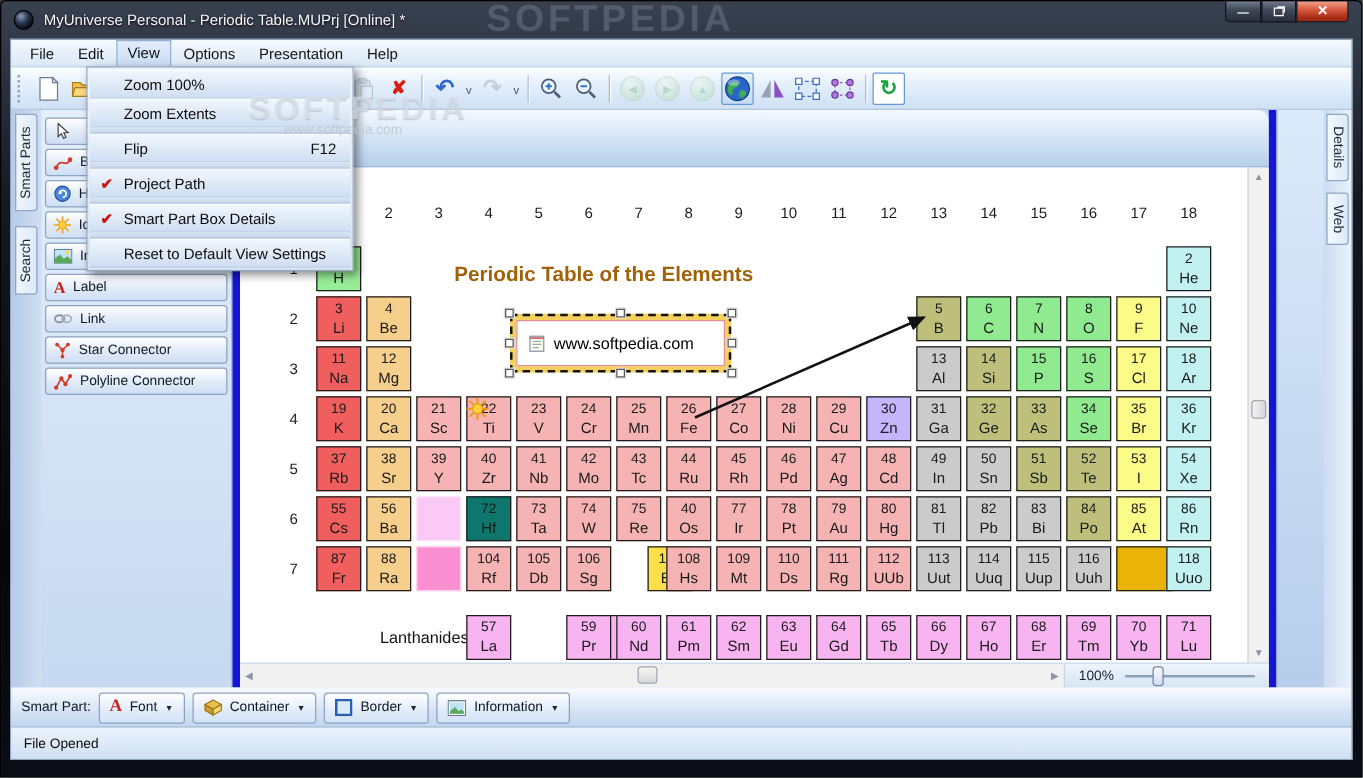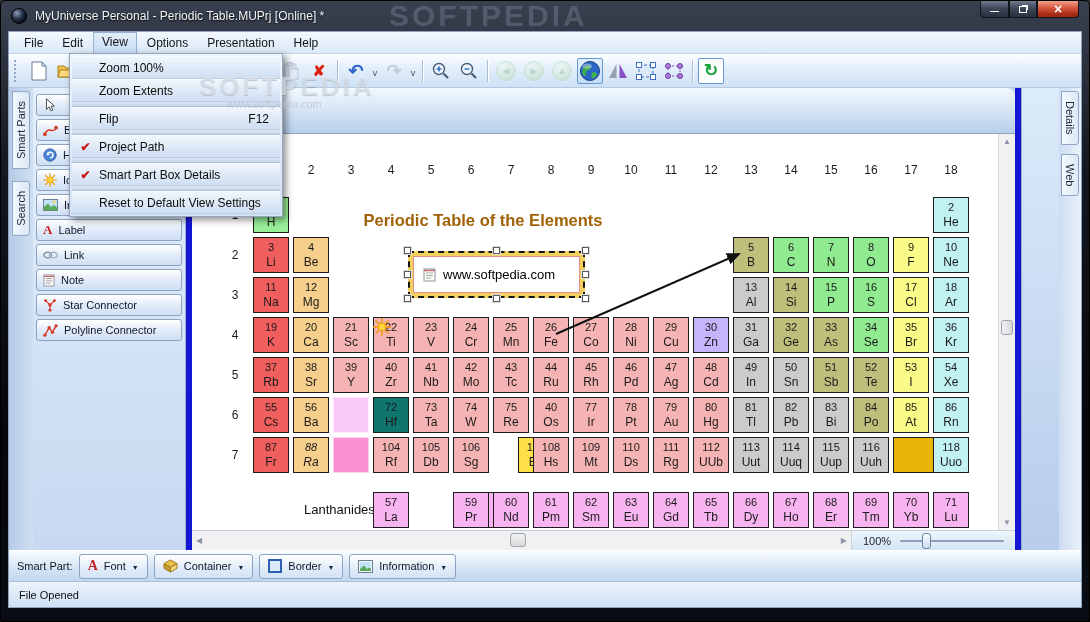--- a/index.html
+++ b/index.html
@@ -312,32 +312,20 @@
             <span style="display: flex;">
               <svg width="15" height="10" viewBox="0 0 16 10">
                 <ellipse cx="5" cy="5" rx="4" ry="3" fill="none" stroke="#8a93a5" stroke-width="1.6"></ellipse>
                 <ellipse cx="11" cy="5" rx="4" ry="3" fill="none" stroke="#aab4c4" stroke-width="1.6"></ellipse>
               </svg>
             </span>
             <span>Link</span>
           </div>
           <div class="sbtn">
             <span style="display: flex;">
-              <svg width="12" height="14" viewBox="0 0 13 15">
-                <rect x="1" y="2" width="11" height="12" fill="#fdfdf2" stroke="#8a93a5"></rect>
-                <line x1="3" y1="6" x2="10" y2="6" stroke="#99a" stroke-width="1"></line>
-                <line x1="3" y1="8.5" x2="10" y2="8.5" stroke="#99a" stroke-width="1"></line>
-                <line x1="3" y1="11" x2="8" y2="11" stroke="#99a" stroke-width="1"></line>
-                <line x1="1" y1="3.5" x2="12" y2="3.5" stroke="#c66" stroke-width="1.4"></line>
-              </svg>
-            </span>
-            <span>Note</span>
-          </div>
-          <div class="sbtn">
-            <span style="display: flex;">
               <svg width="14" height="14" viewBox="0 0 16 16">
                 <g stroke="#d43a2a" stroke-width="1.3">
                   <line x1="8" y1="8" x2="3" y2="3"></line>
                   <line x1="8" y1="8" x2="13" y2="3"></line>
                   <line x1="8" y1="8" x2="8" y2="14"></line>
                 </g>
                 <circle cx="8" cy="8" r="2" fill="#d43a2a"></circle>
                 <circle cx="3" cy="3" r="1.7" fill="#d43a2a"></circle>
                 <circle cx="13" cy="3" r="1.7" fill="#d43a2a"></circle>
                 <circle cx="8" cy="14" r="1.7" fill="#d43a2a"></circle>
@@ -672,21 +660,21 @@
                   <div class="sym">At</div>
                 </div>
                 <div class="pt-cell" style="left: 741px; top: 263px; background: rgb(194, 241, 241);">
                   <div>86</div>
                   <div class="sym">Rn</div>
                 </div>
                 <div class="pt-cell" style="left: 61px; top: 303px; background: rgb(241, 94, 94);">
                   <div>87</div>
                   <div class="sym">Fr</div>
                 </div>
-                <div class="pt-cell" style="left: 101px; top: 303px; background: rgb(246, 207, 141); font-style: italic;">
+                <div class="pt-cell" style="left: 101px; top: 303px; background: rgb(246, 207, 141);">
                   <div>88</div>
                   <div class="sym">Ra</div>
                 </div>
                 <div class="pt-cell" style="left: 181px; top: 303px; background: rgb(246, 179, 179);">
                   <div>104</div>
                   <div class="sym">Rf</div>
                 </div>
                 <div class="pt-cell" style="left: 221px; top: 303px; background: rgb(246, 179, 179);">
                   <div>105</div>
                   <div class="sym">Db</div>

